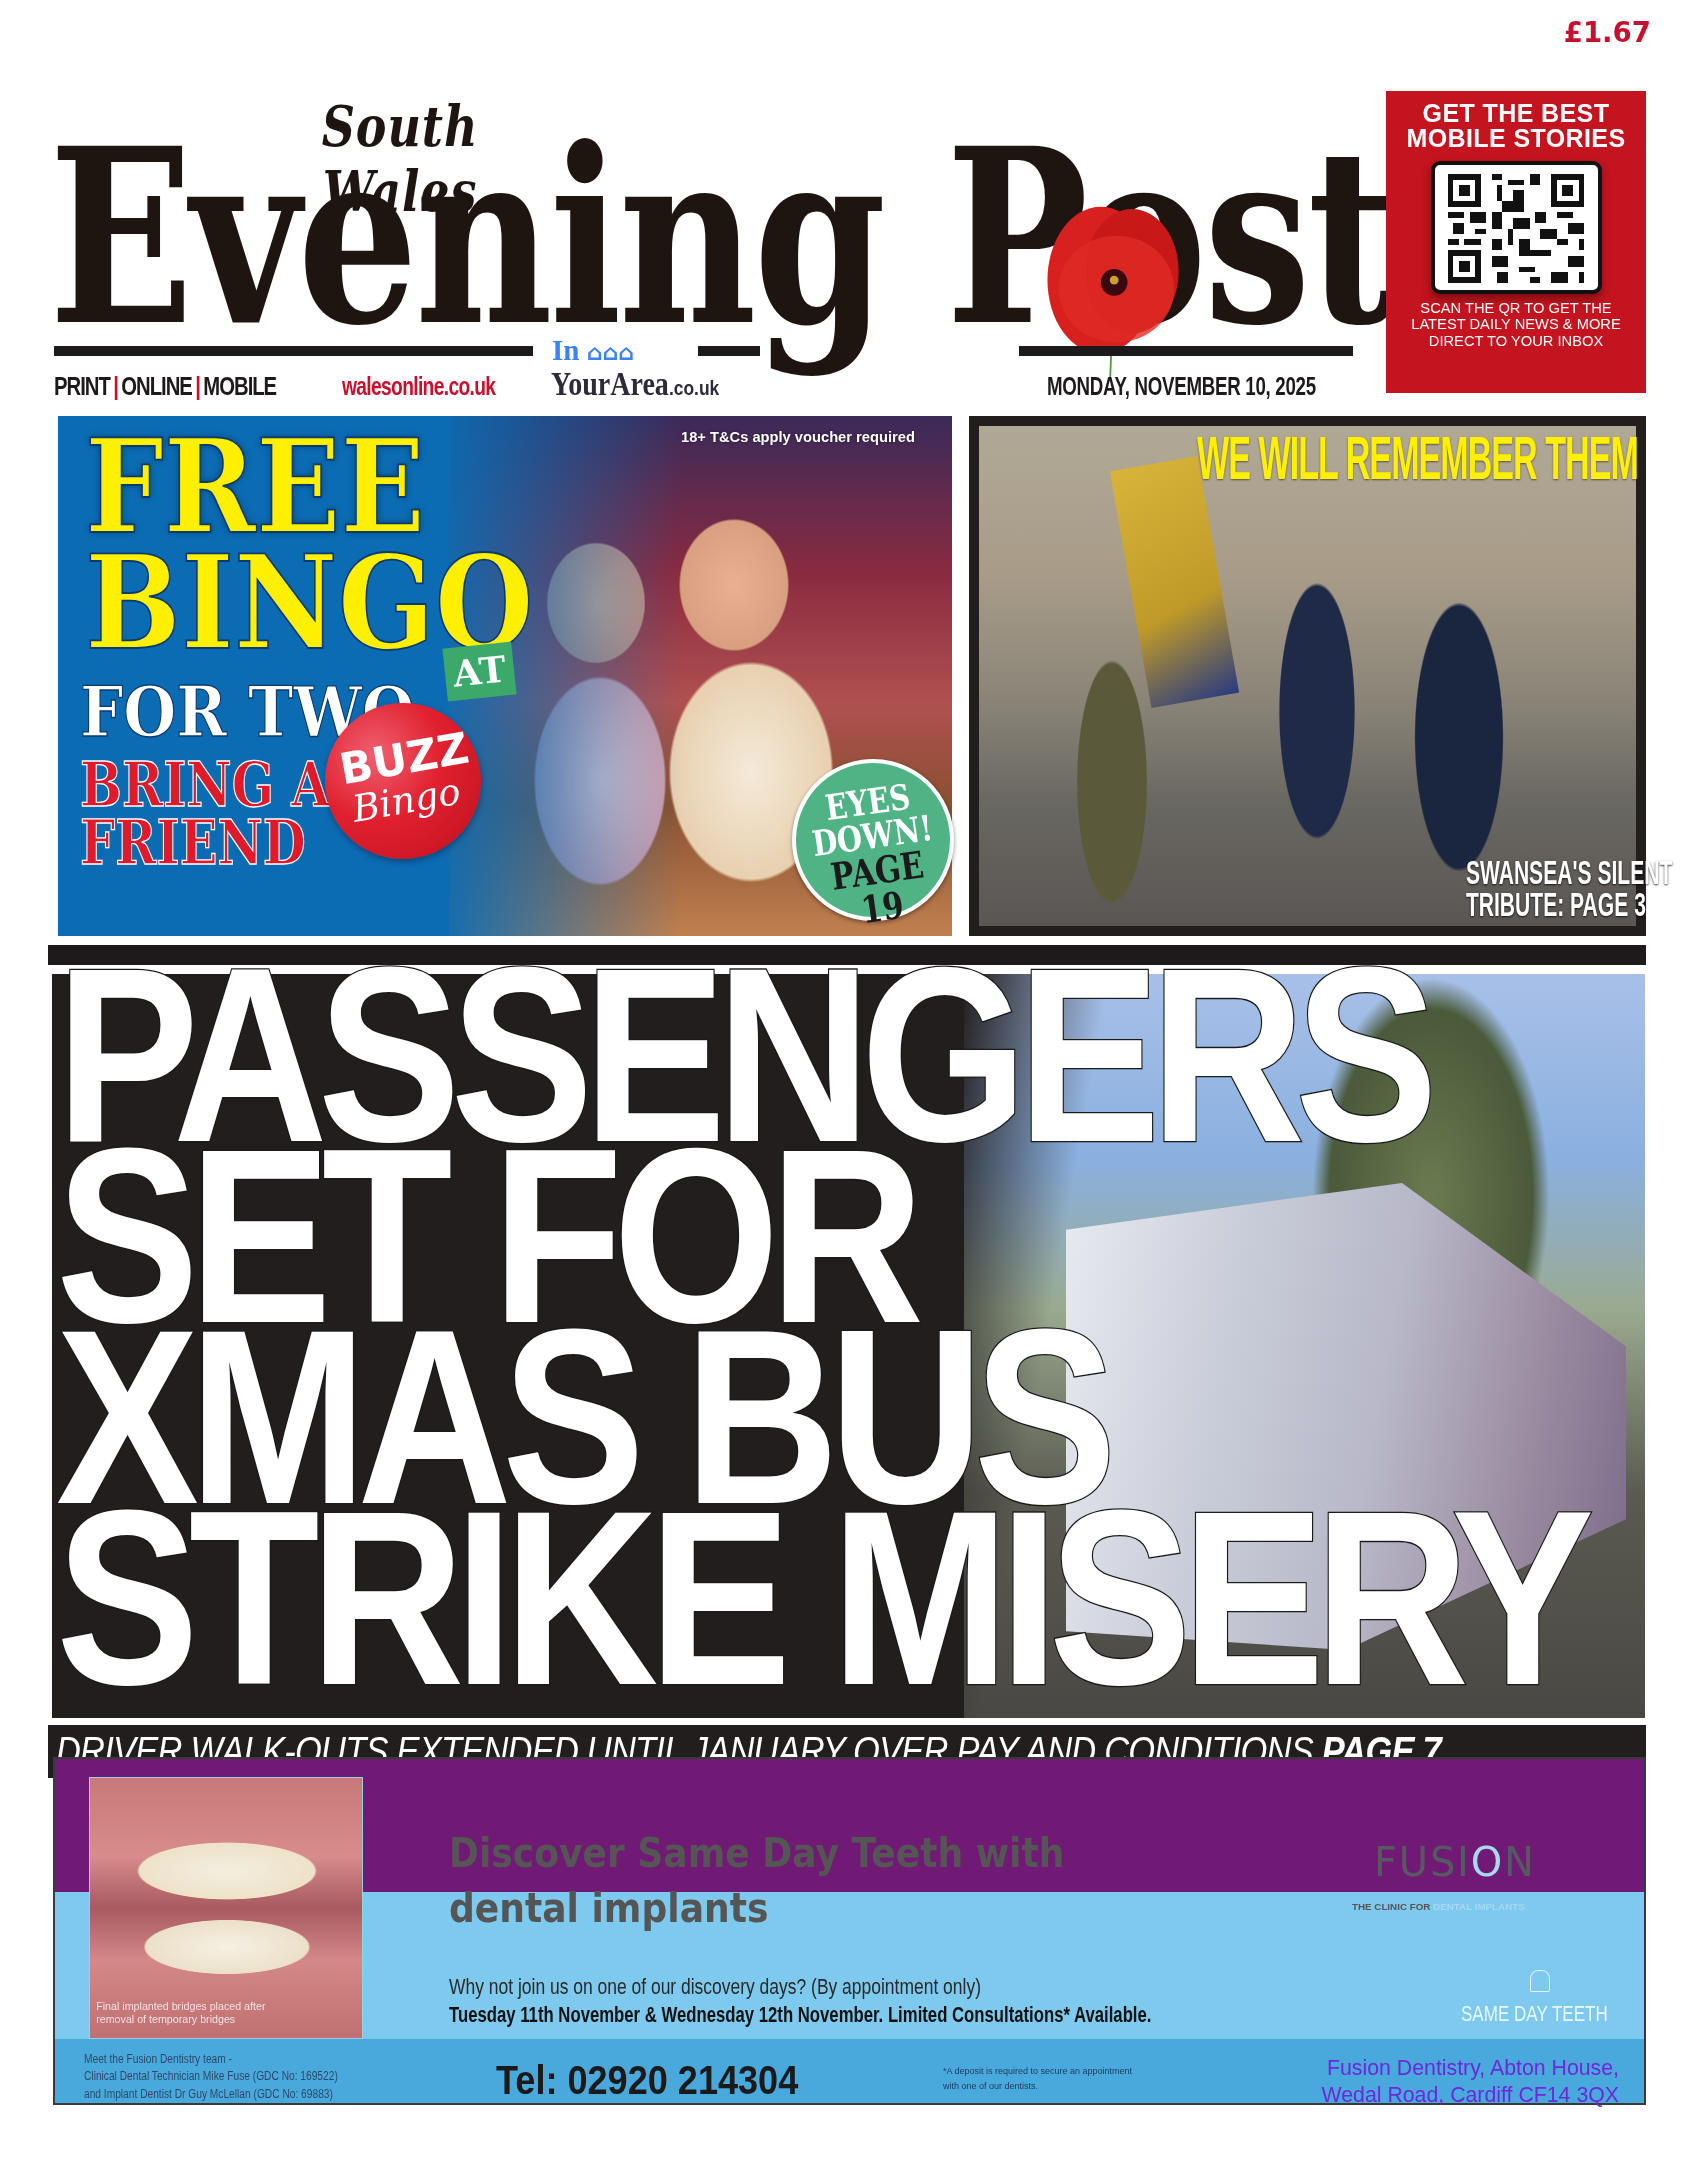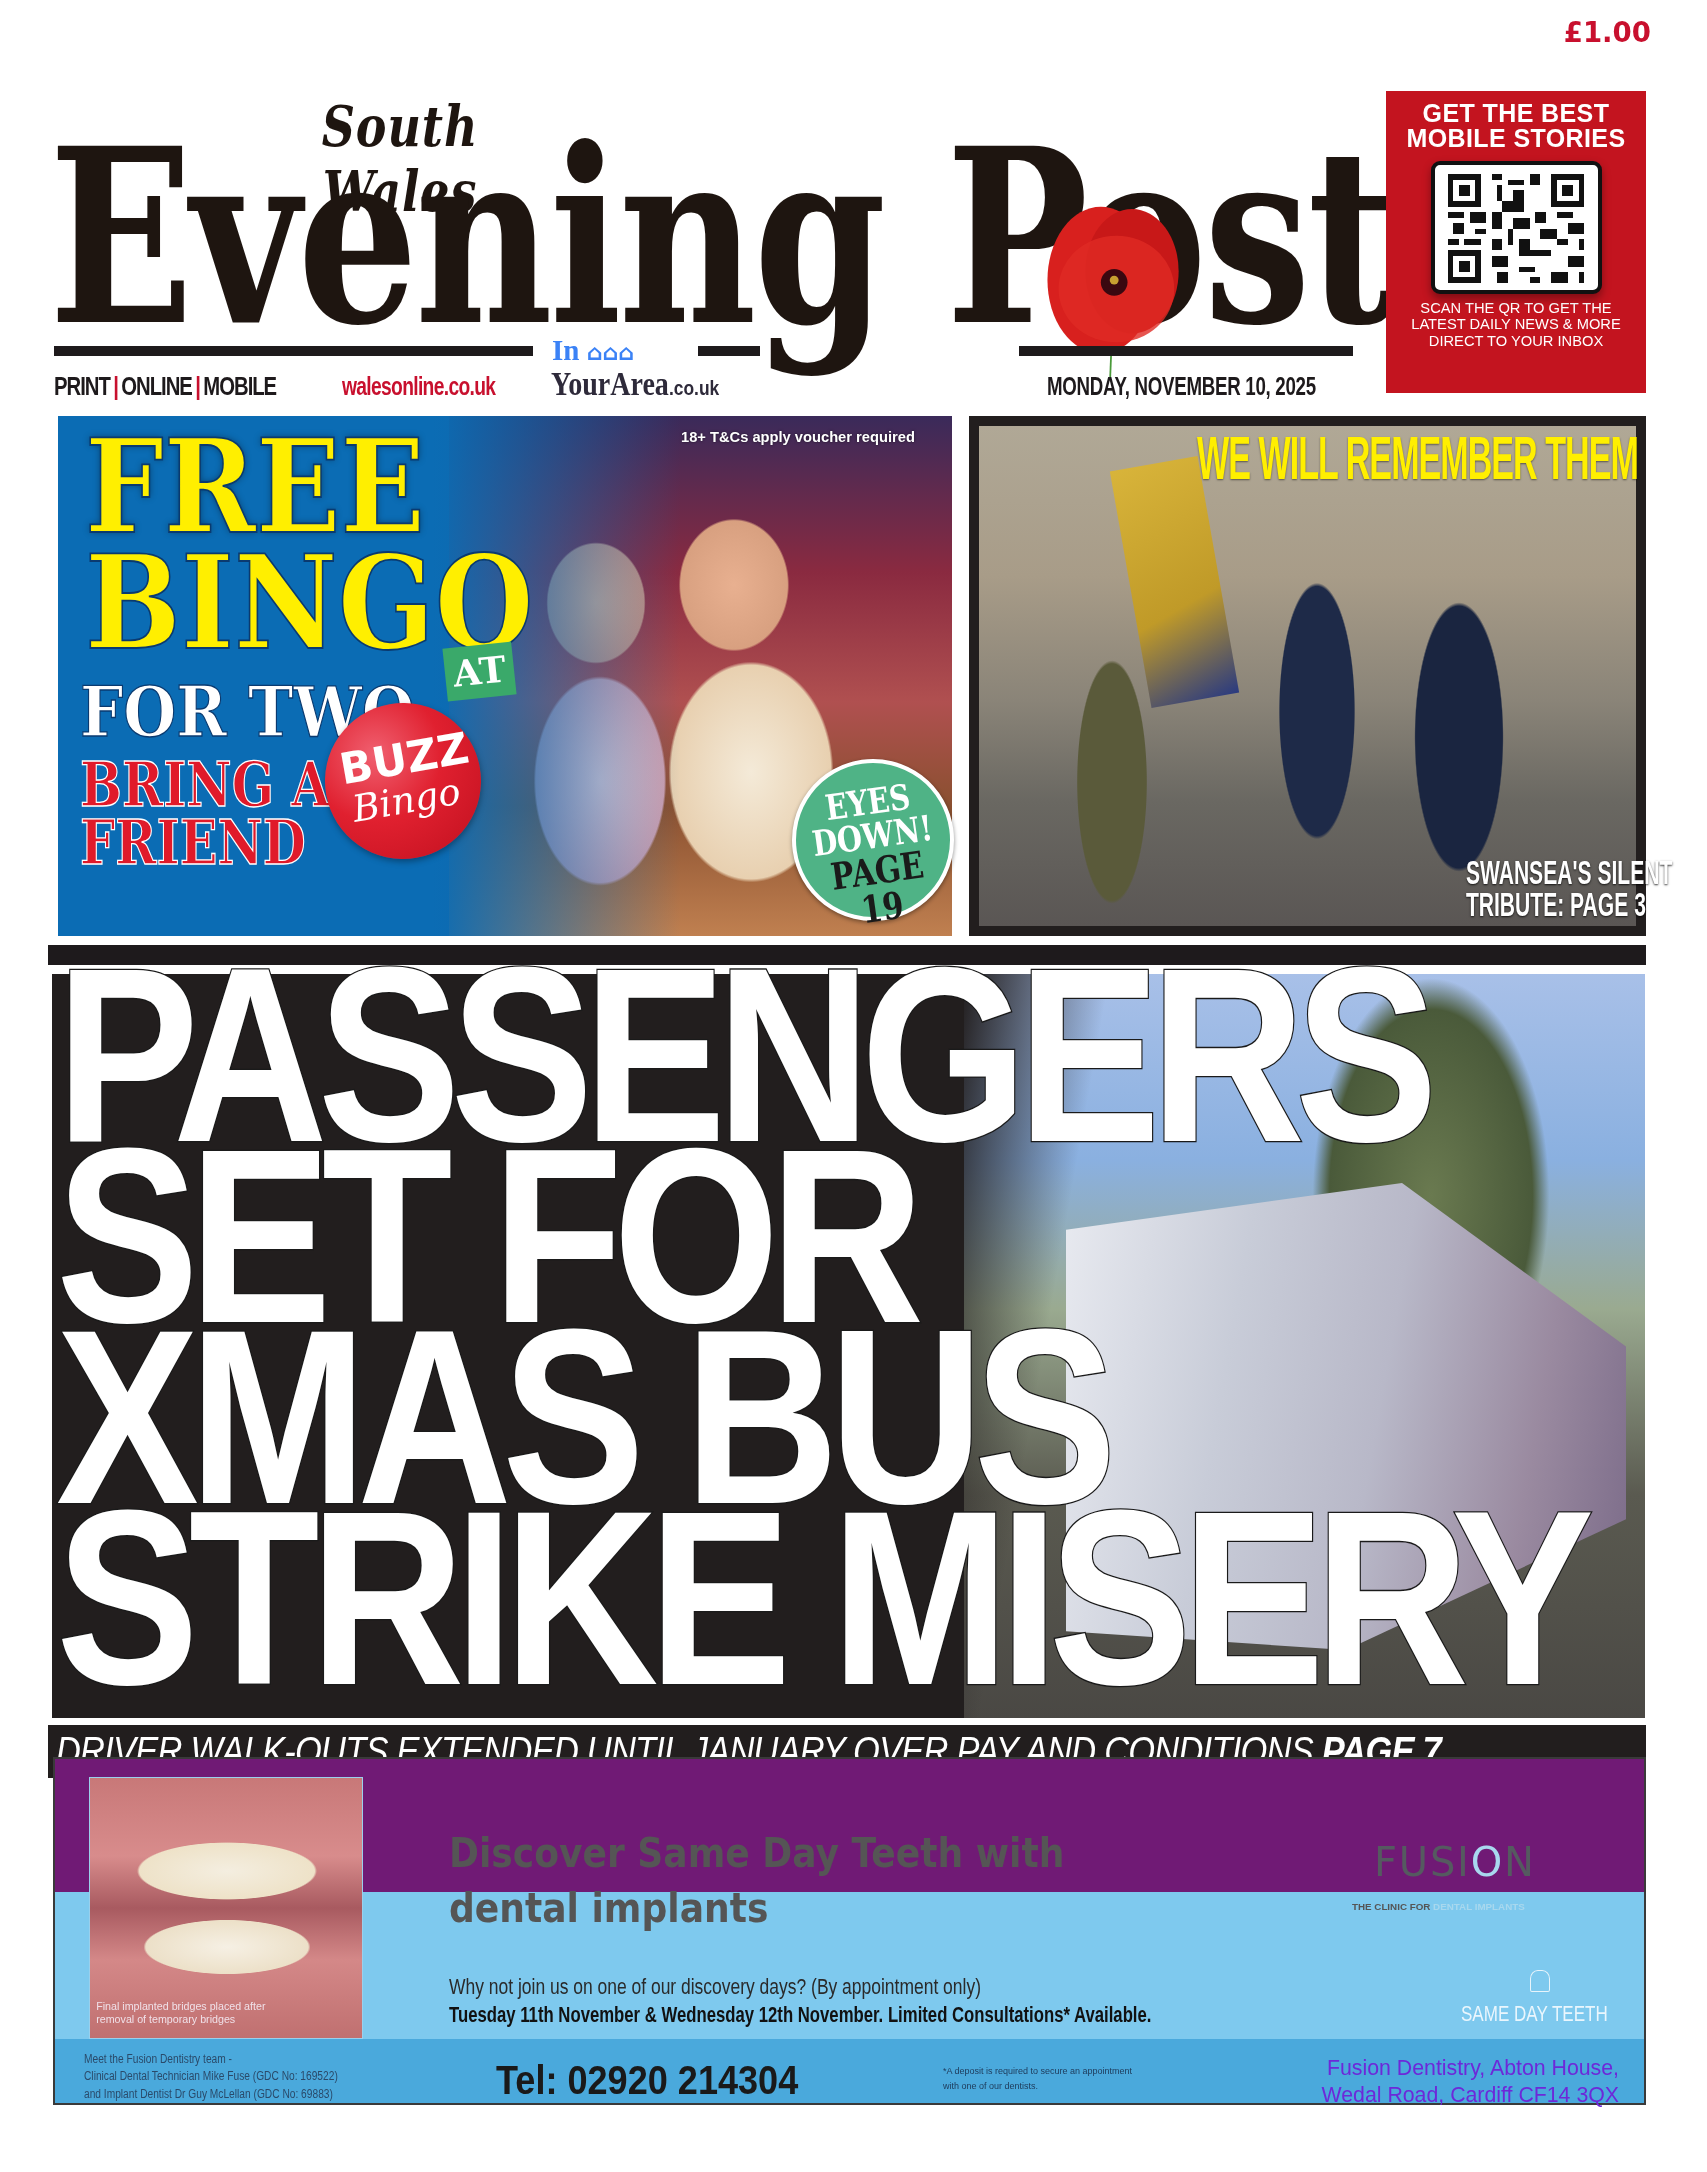--- a/index.html
+++ b/index.html
@@ -208,21 +208,21 @@
 
 <div class="abs strap-left">
   <span>PRINT</span><span class="sep">|</span><span>ONLINE</span><span class="sep">|</span><span>MOBILE</span>
 </div>
 <div class="abs walesonline">walesonline.co.uk</div>
 <div class="abs yourarea">
   <span>YourArea</span><small>.co.uk</small>
 </div>
 <div class="abs dateline">MONDAY, NOVEMBER 10, 2025</div>
 
-<div class="abs price">£1.00</div>
+<div class="abs price">£1.67</div>
 <div class="abs qrbox">
   <div class="h">GET THE BEST</div>
   <div class="h">MOBILE STORIES</div>
   <div class="qr-frame">
     <svg class="qr-grid" viewBox="0 0 25 20" shape-rendering="crispEdges">
       <rect x="0" y="0" width="6" height="6" fill="#111"></rect>
         <rect x="1" y="1" width="4" height="4" fill="#fff"></rect>
         <rect x="2" y="2" width="2" height="2" fill="#111"></rect>
       <rect x="19" y="0" width="6" height="6" fill="#111"></rect>
         <rect x="20" y="1" width="4" height="4" fill="#fff"></rect>

